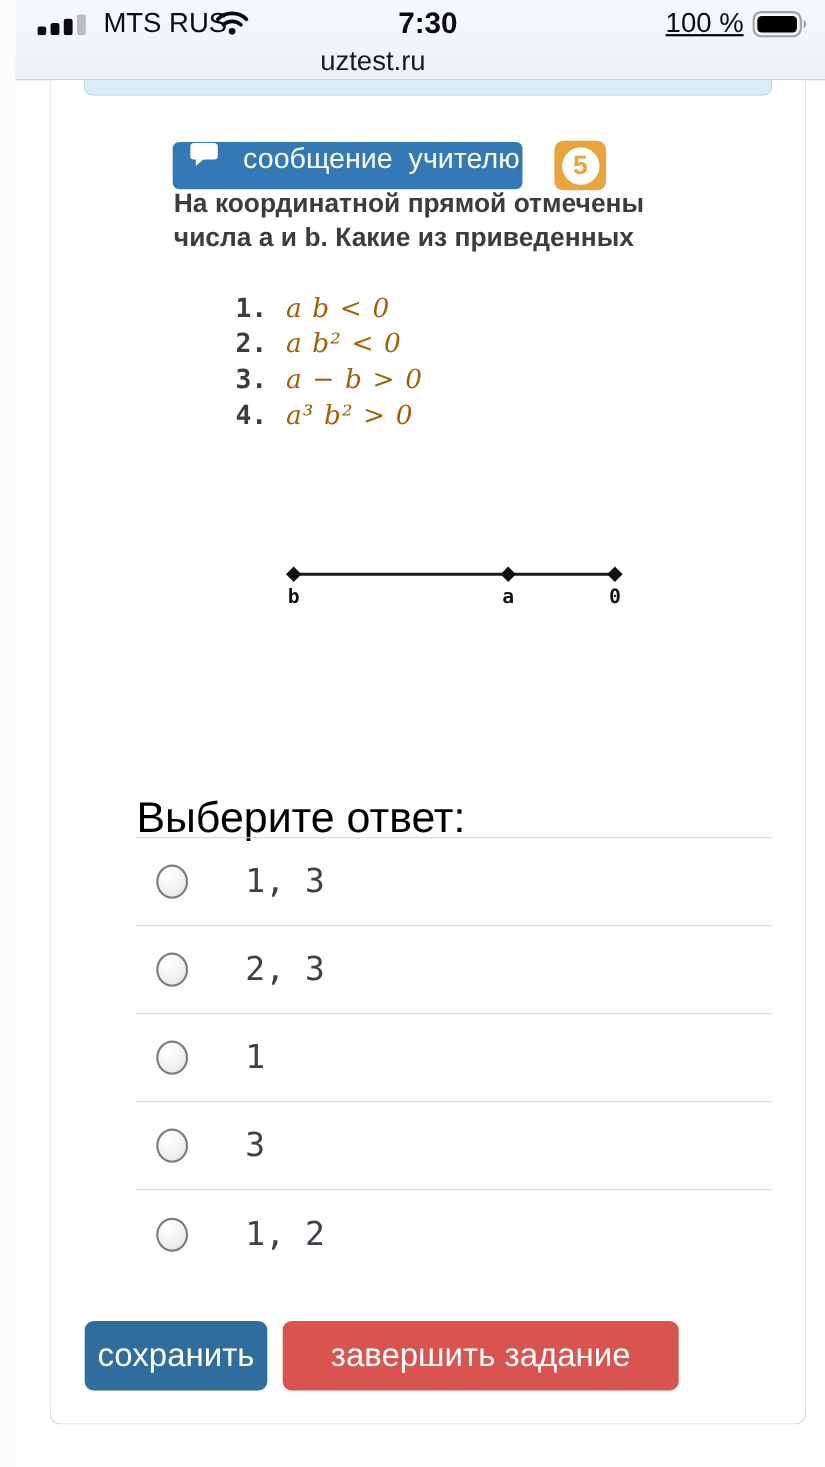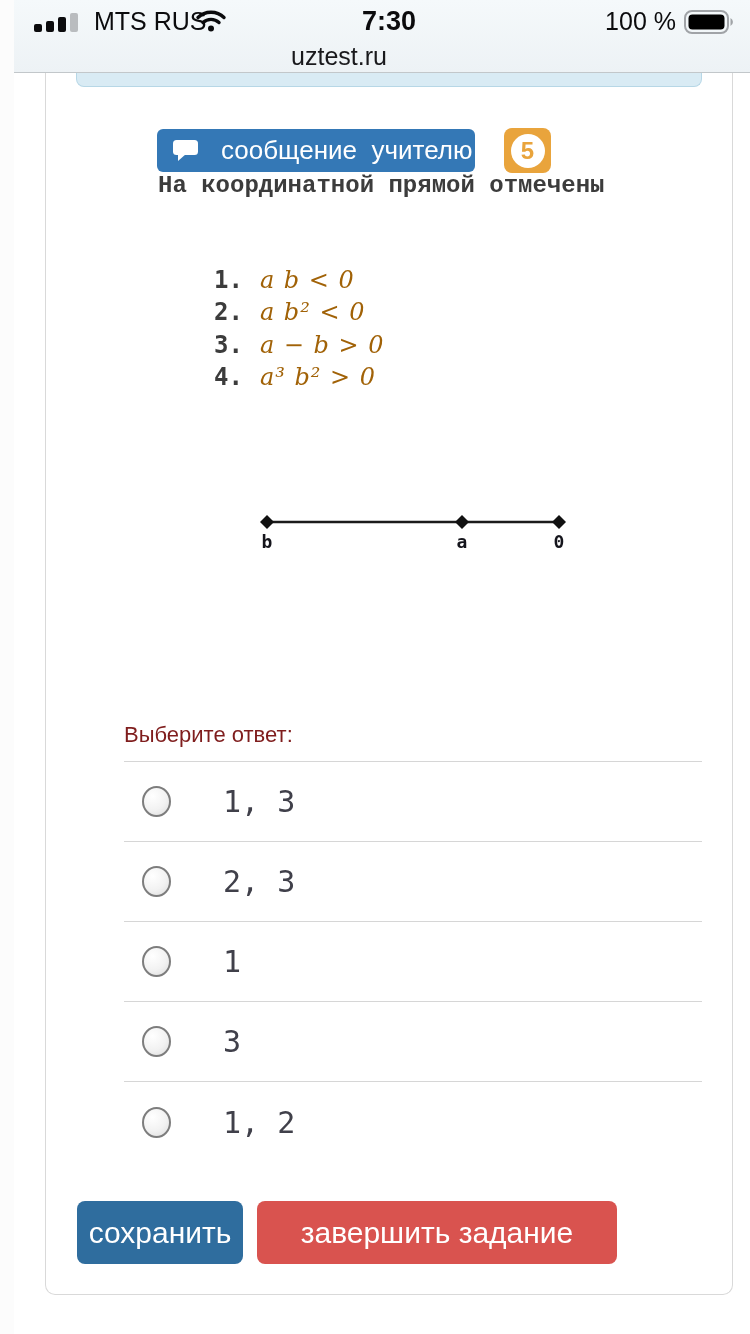--- a/index.html
+++ b/index.html
@@ -17,21 +17,21 @@
   }
   .status-row {
     position:absolute; left:0; top:0; width:750px; height:42px;
     display:flex; align-items:center;
   }
   .signal-bars { position:absolute; left:20px; top:13px; }
   .carrier { position:absolute; left:80px; top:7px; font-size:25px; color:#0b0b0d; }
   .wifi { position:absolute; left:181px; top:9px; }
   .clock { position:absolute; left:0; top:6px; width:750px; text-align:center;
            font-size:27px; font-weight:bold; color:#0b0b0d; }
-  .battery-group { position:absolute; right:30px; top:7px; display:flex; align-items:center; }
+  .battery-group { position:absolute; right:30px; top:7px; display:flex; align-items:center;text-decoration:underline; }
   .battery-pct { font-size:25px; color:#0b0b0d; margin-right:8px; }
   .url-text {
     position:absolute; left:0; top:42px; width:650px; text-align:center;
     font-size:25px; color:#19191c;
   }
 
   
   .card {
     position:absolute; left:31px; top:73px; width:688px; height:1222px;
     background:#ffffff; border:1px solid #d9d9d9; border-top:none;
@@ -39,61 +39,61 @@
   }
   .panel-remnant {
     position:absolute; left:62px; top:73px; width:626px; height:14px;
     background:#d9ebf4; border:1px solid #b7d7e6; border-top:none;
     border-radius:0 0 8px 8px;
   }
 
   
   .msg-btn {
     position:absolute; left:143px; top:129px; width:318px; height:43px;
-    background:#3478b6; border-radius:6px; display:flex; align-items:center;
+    background:#3478b6; border-radius:6px; display:flex; 
     padding-left:15px; cursor:pointer;
   }
   .msg-btn .label {
     color:#ffffff; font-size:26px; white-space:pre; margin-left:22px;
   }
   .badge {
     position:absolute; left:490px; top:128px; width:47px; height:45px;
     background:#e9a43c; border-radius:8px; display:flex;
     align-items:center; justify-content:center; cursor:pointer;
   }
   .badge .circle {
     width:34px; height:34px; background:#ffffff; border-radius:50%;
     display:flex; align-items:center; justify-content:center;
   }
   .badge .num { color:#e9a43c; font-size:24px; font-weight:bold; }
 
   
   .question {
     position:absolute; left:144px; top:170px; width:512px;
-    font-family:Liberation Mono, monospace; font-weight:bold;
+    font-family:Liberation Sans, sans-serif; font-weight:bold;
     font-size:24px; line-height:31px; color:#3c3c3c;
   }
   .statements { position:absolute; left:200px; top:266px; }
   .stmt-row { display:flex; align-items:baseline; height:32.4px; }
   .stmt-num {
     font-family:"DejaVu Sans Mono", monospace; font-weight:bold;
     font-size:24px; color:#3c3c3c; margin-right:17px;
   }
   .stmt-expr {
     font-family:"DejaVu Serif", serif; font-style:italic;
     font-size:24px; color:#a16207; letter-spacing:1px;
   }
 
   
   .numberline { position:absolute; left:240px; top:503px; }
 
   
   .answers-heading {
     position:absolute; left:110px; top:722px;
-    font-size:22px; color:#7f1d1d;
+    font-size:39px; color:#000000;
   }
   .answers-list {
     position:absolute; left:110px; top:761px; width:578px;
     border-top:1px solid #d6d6d6;
   }
   .answer-row {
     position:relative; height:80px; display:flex; align-items:center;
     border-bottom:1px solid #d6d6d6; cursor:pointer;
   }
   .answer-row.last { border-bottom:none; }
@@ -160,20 +160,21 @@
   </div>
 
   <div class="badge">
     <div class="circle">
       <span class="num">5</span>
     </div>
   </div>
 
   <div class="question">
     <div>На координатной прямой отмечены</div>
+    <div>числа a и b. Какие из приведенных</div>
   </div>
 
   <div class="statements">
     <div class="stmt-row">
       <span class="stmt-num">1.</span>
       <span class="stmt-expr">a b &lt; 0</span>
     </div>
     <div class="stmt-row">
       <span class="stmt-num">2.</span>
       <span class="stmt-expr">a b² &lt; 0</span>

